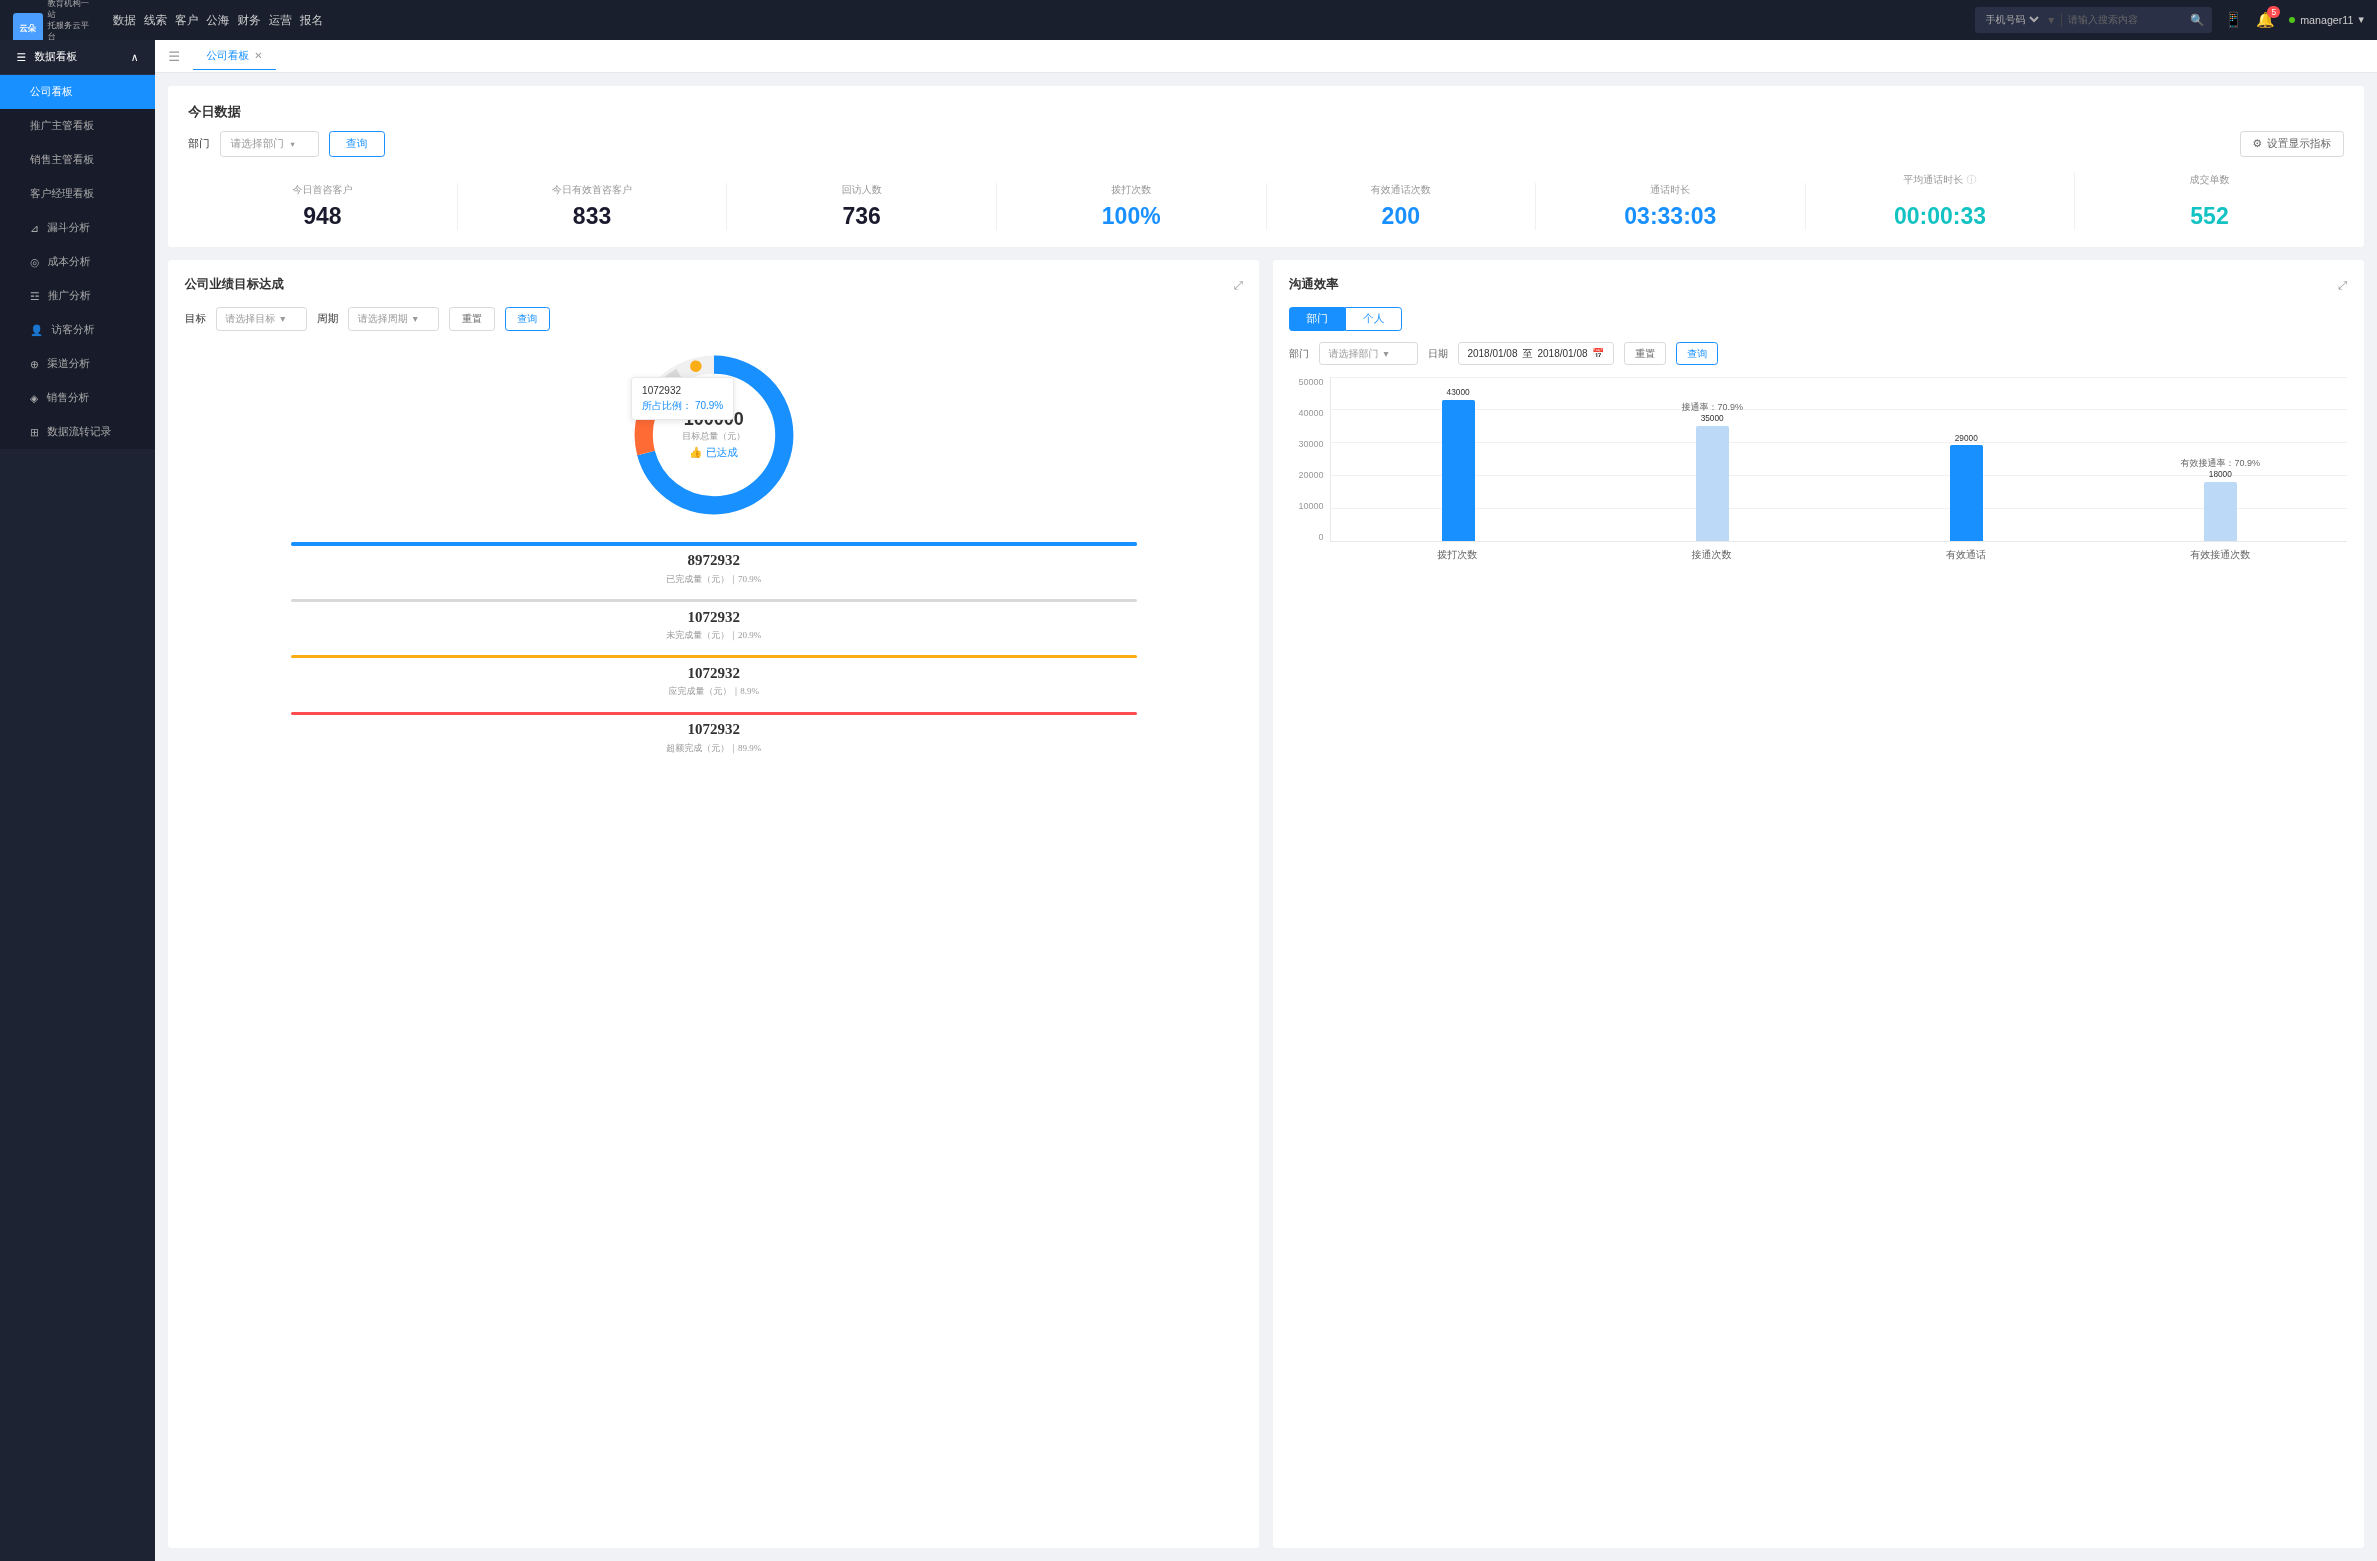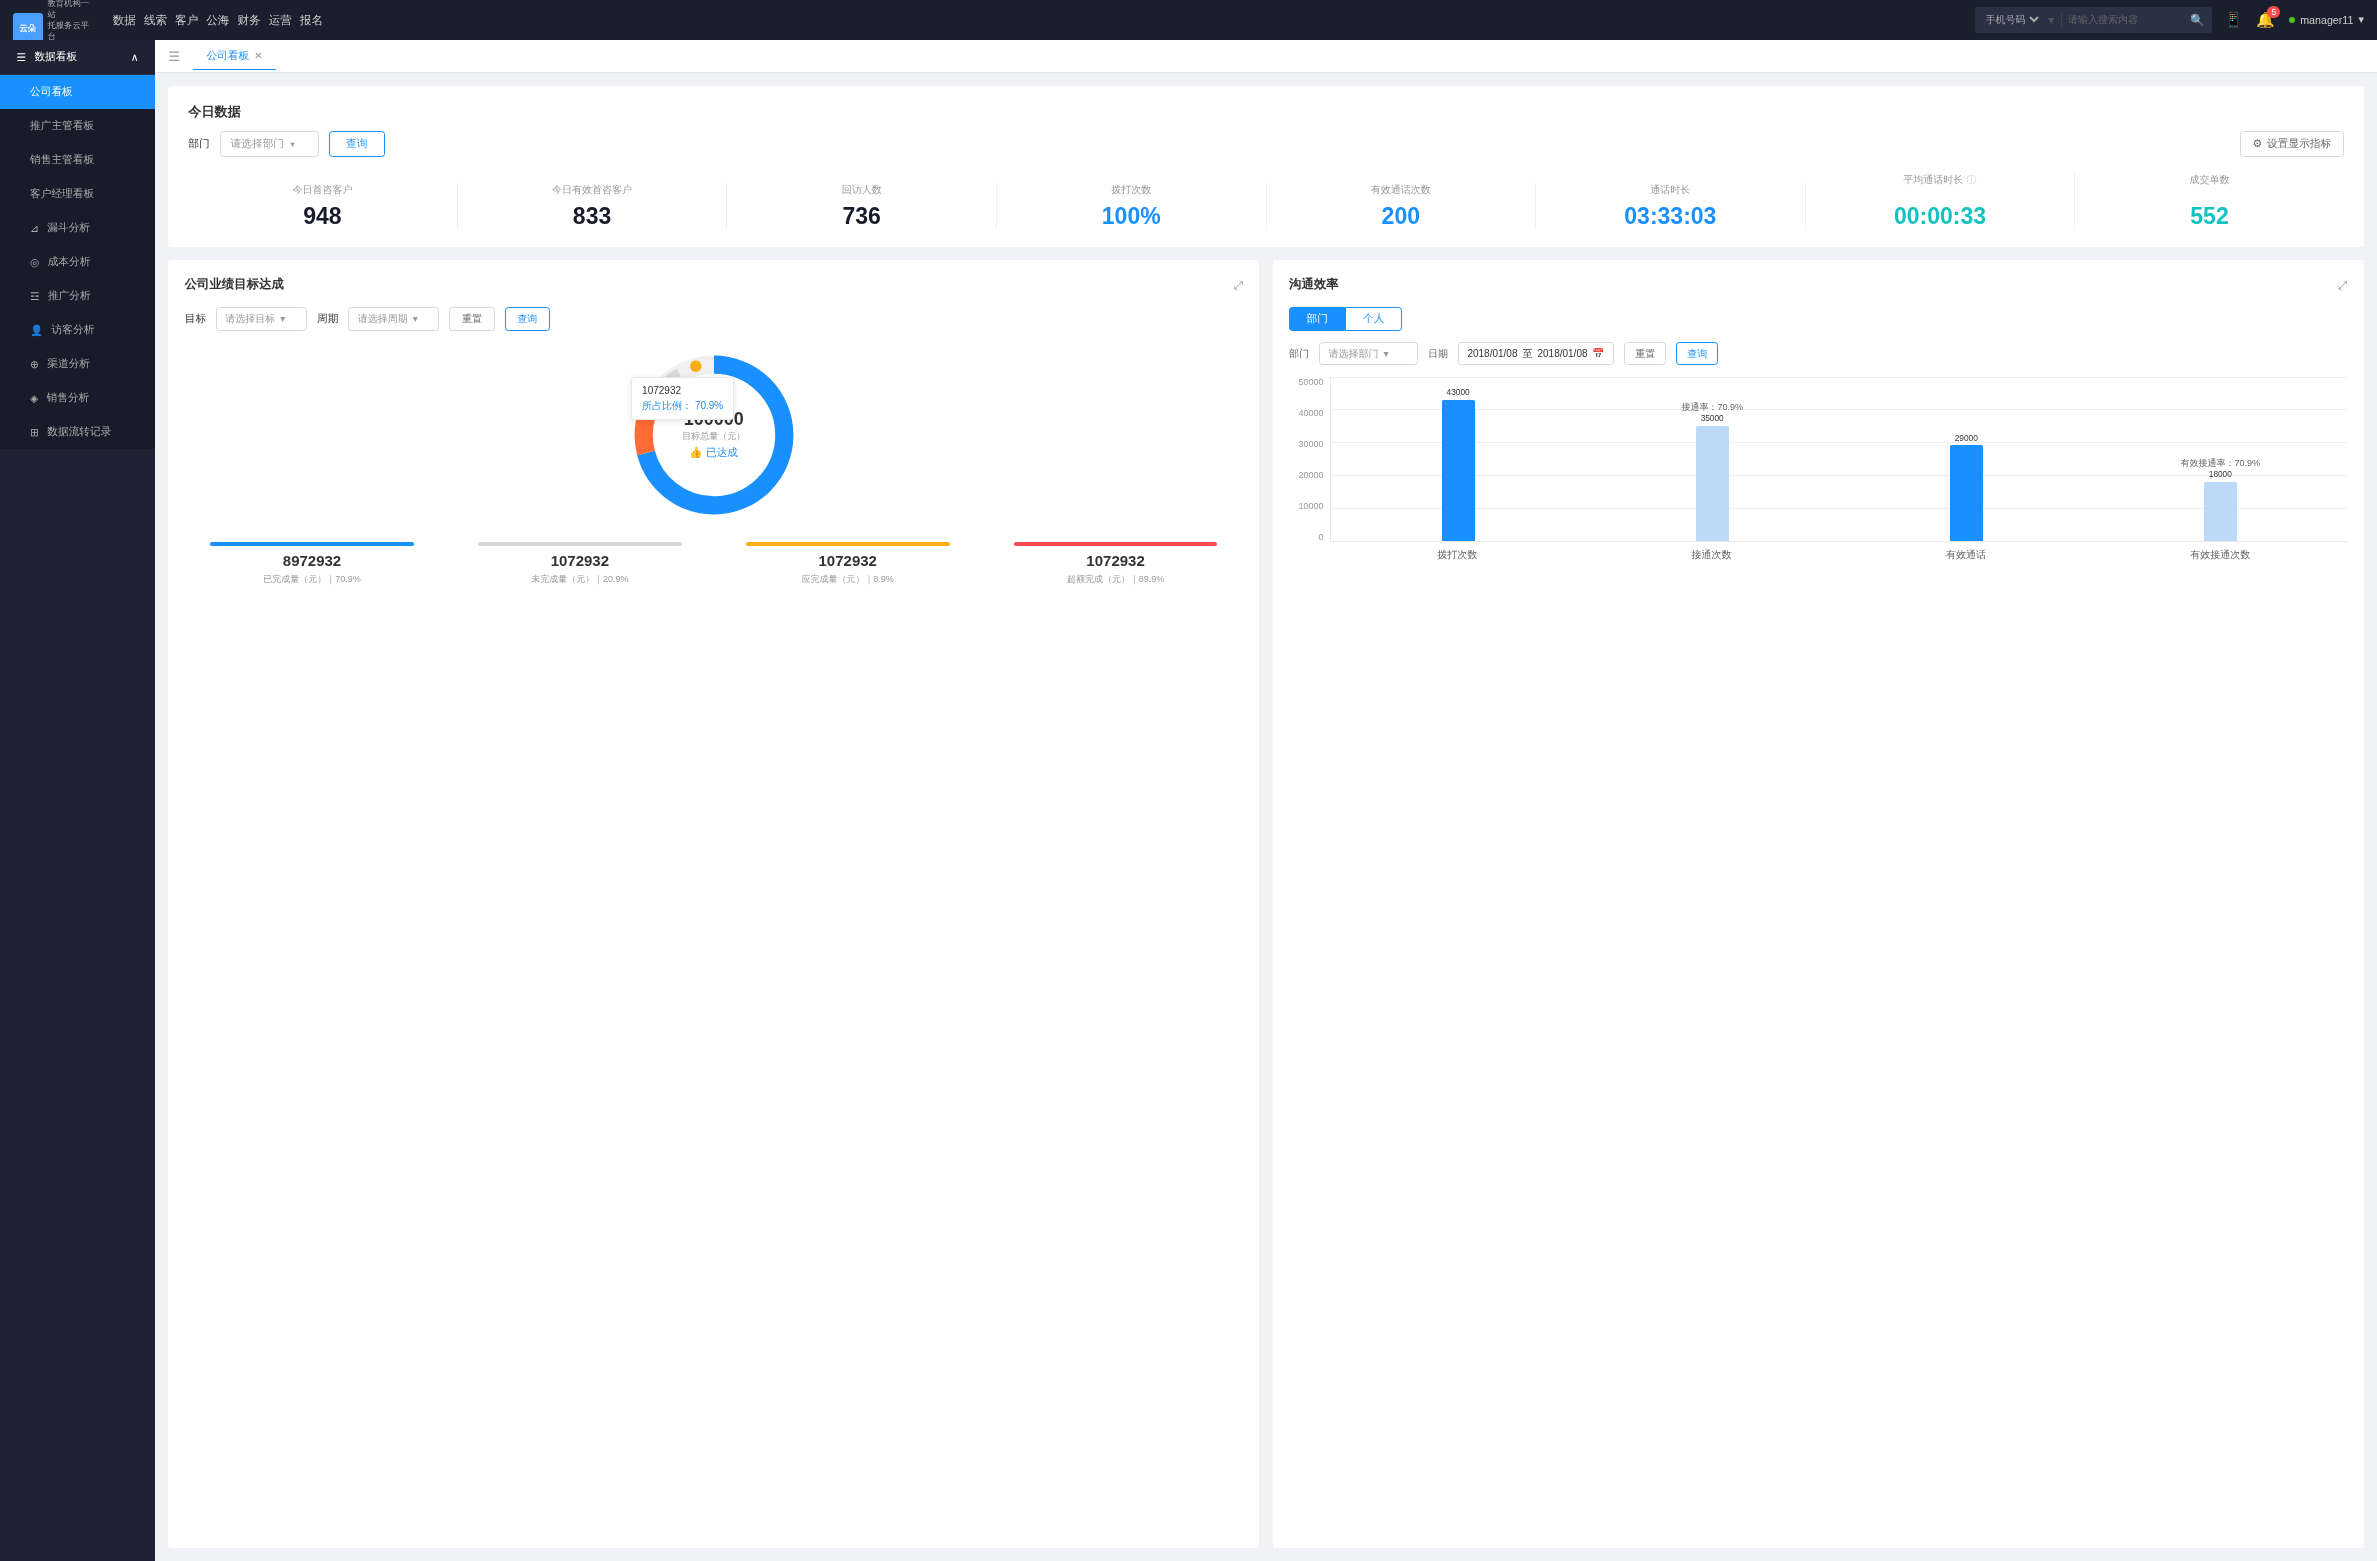--- a/index.html
+++ b/index.html
@@ -88,21 +88,21 @@
     .donut-wrapper { position: relative; width: 182px; height: 182px; }
     .donut-center { position: absolute; top: 50%; left: 50%; transform: translate(-50%, -50%); text-align: center; }
     .donut-value { font-size: 18px; font-weight: bold; color: #333; }
     .donut-label { font-size: 9px; color: #999; }
     .donut-achieved { font-size: 10.7px; color: #1890ff; margin-top: 3.3px; }
     .tooltip-box { position: absolute; left: 8.3px; top: 33px; background: #fff; border: 0.8px solid #e8e8e8; border-radius: 3.3px; padding: 6.6px 10px; font-size: 10px; box-shadow: 0 1.7px 6.6px rgba(0,0,0,0.1); }
     .tooltip-title { color: #333; margin-bottom: 3.3px; }
     .tooltip-pct { color: #1890ff; }
 
     
-    .stats-grid { display: grid; grid-template-columns: 1fr 1fr 1fr 1fr; gap: 13.2px; }
+    .stats-grid { display: grid; grid-template-columns: 1fr; gap: 13.2px; font-family: Liberation Serif, serif; }
     .stat-item { text-align: center; }
     .stat-bar { height: 3.3px; border-radius: 1.7px; margin: 0 auto 6.6px; width: 80%; }
     .stat-value { font-size: 15px; font-weight: bold; color: #333; }
     .stat-desc { font-size: 9px; color: #999; margin-top: 3.3px; }
 
     
     .tab-btns { display: flex; gap: 0; margin-bottom: 11.6px; }
     .tab-btn { border: 0.8px solid #1890ff; padding: 4.1px 16.5px; font-size: 10.7px; cursor: pointer; }
     .tab-btn:first-child { border-radius: 3.3px 0 0 3.3px; }
     .tab-btn:last-child { border-radius: 0 3.3px 3.3px 0; }

